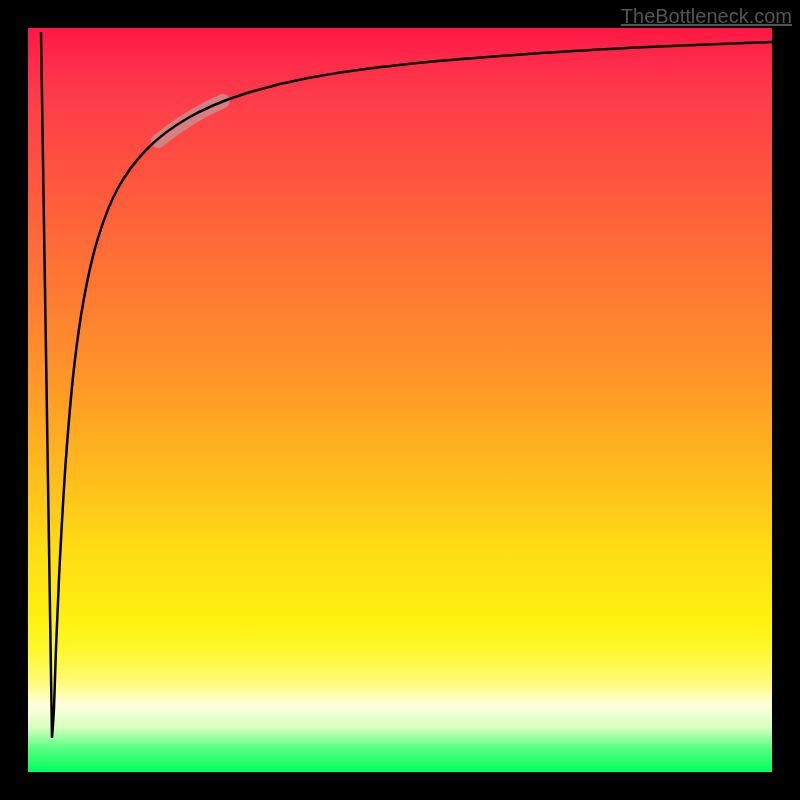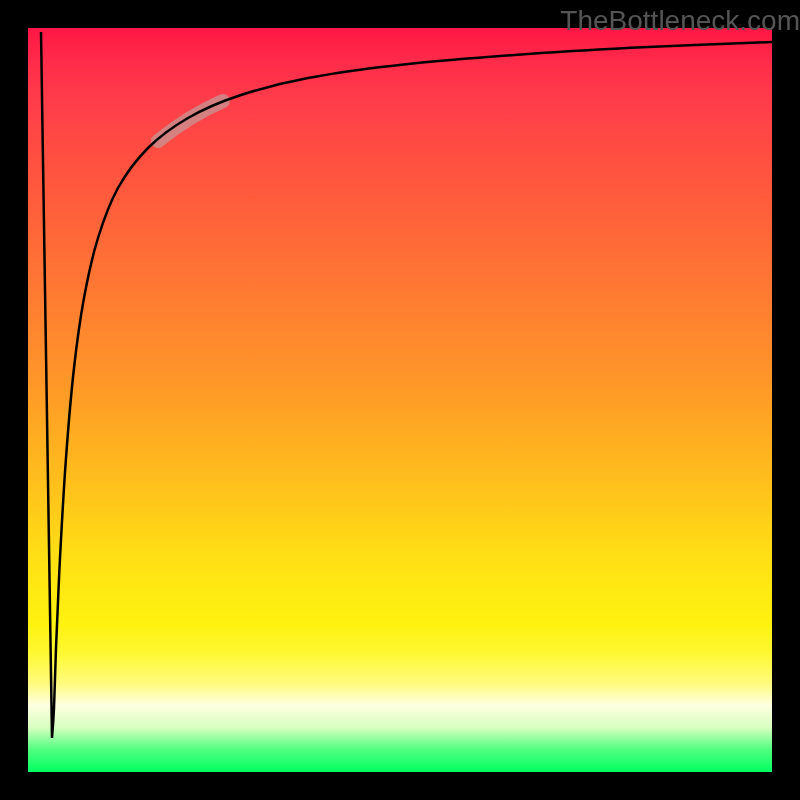--- a/index.html
+++ b/index.html
@@ -10,25 +10,26 @@
     body {
       width: 800px;
       height: 800px;
       background: #000;
       position: relative;
       overflow: hidden;
     }
     .watermark {
       position: absolute;
       top: 5px;
-      right: 0;
+      right: 8px;
       color: #555;
       font-family: Arial, sans-serif;
-      font-size: 28px;
+      font-size: 20px;
       z-index: 10;
+      text-decoration: underline;
     }
     .plot-area {
       position: absolute;
       top: 28px;
       left: 28px;
       width: 744px;
       height: 744px;
       overflow: hidden;
     }
     .gradient-bg {

